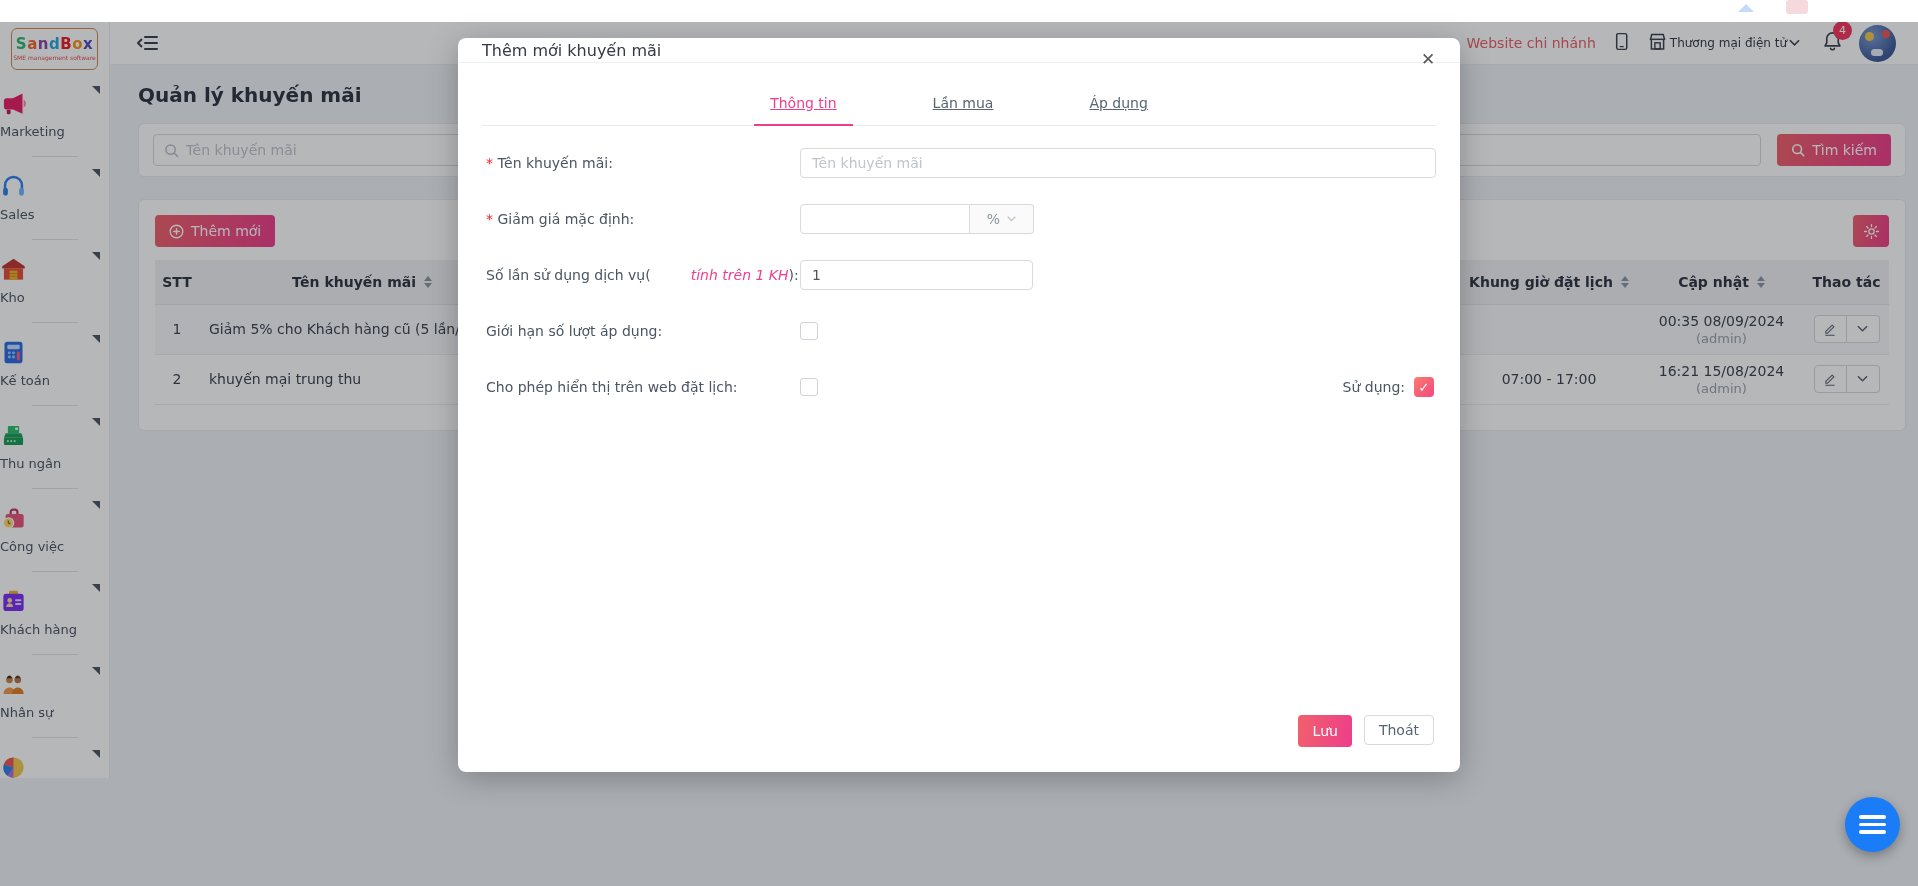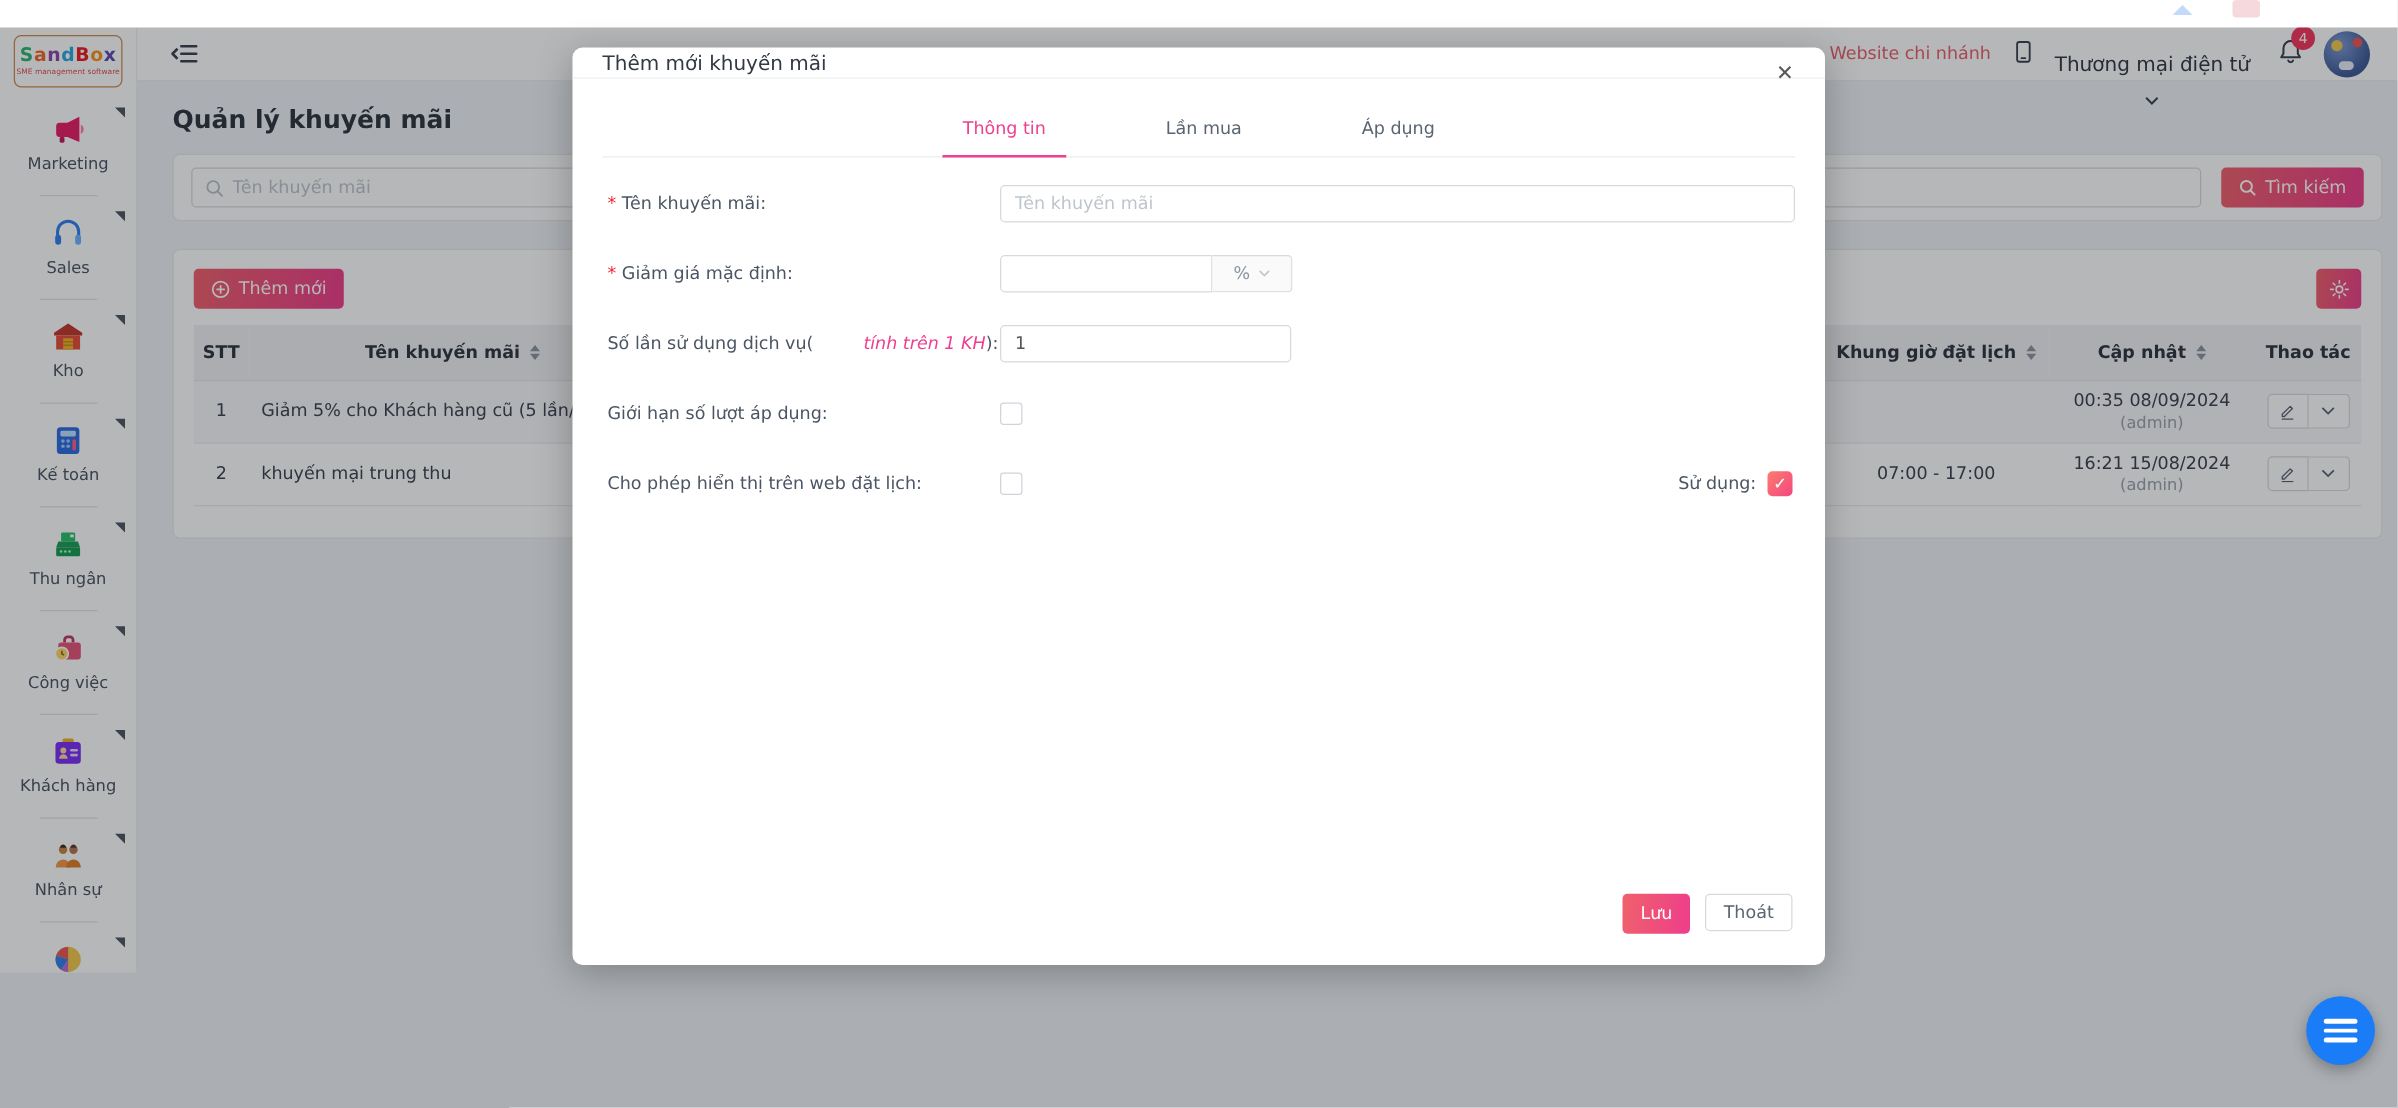--- a/index.html
+++ b/index.html
@@ -16,37 +16,37 @@
   .app { position:absolute; left:0; top:22px; width:1918px; height:864px; background:#f0f2f5; }
 
   
   .sidebar { position:absolute; left:0; top:0; width:110px; height:756px; background:#fff;
     border-right:1px solid #ececec; overflow:hidden; }
   .logo-box { margin:6px 11px 0; height:42px; border:1px solid #cf8a4e; border-radius:6px;
     display:flex; flex-direction:column; align-items:center; justify-content:center; cursor:pointer; }
   .logo-word { font-size:15px; font-weight:bold; letter-spacing:.5px; line-height:15px; }
   .logo-tag { font-size:6px; color:#e04f4f; margin-top:2px; white-space:nowrap; }
   .side-nav { margin-top:14px; }
-  .side-item { position:relative; height:62px; text-align:center; cursor:pointer; padding-top:6px; }
+  .side-item { position:relative; height:62px; text-align:left; cursor:pointer; padding-top:6px; }
   .side-item .corner { position:absolute; top:2px; right:9px; width:0; height:0;
     border-top:8px solid #4d5662; border-left:8px solid transparent; }
   .side-icon { display:inline-block; width:27px; height:27px; }
   .side-label { display:block; font-size:13px; color:#4b5563; margin-top:3px; white-space:nowrap; }
   .side-divider { width:46px; height:1px; background:#e3e3e3; margin:10px auto; }
   .side-partial { width:26px; height:10px; margin:2px auto 0; overflow:hidden; }
   .side-partial i { display:block; width:22px; height:22px; border-radius:50%; background:#e0393f; margin:3px auto 0; }
 
   
   .main { position:absolute; left:110px; top:0; width:1808px; height:864px; }
   .topbar { height:43px; background:#fff; display:flex; align-items:center; padding:0 22px 0 26px;
     border-bottom:1px solid #eee; }
   .collapse-btn { cursor:pointer; width:24px; height:24px; }
   .tb-right { margin-left:auto; display:flex; align-items:center; gap:15px; }
   .link-red { color:#e8606a; font-size:14px; cursor:pointer; white-space:nowrap; }
-  .tb-label { color:#333a45; font-size:16px; display:flex; align-items:center; gap:16px; cursor:pointer; white-space:nowrap;flex-direction:column; }
+  .tb-label { color:#333a45; font-size:12px; display:flex; align-items:center; gap:2px; cursor:pointer; white-space:nowrap; }
   .bell-wrap { position:relative; cursor:pointer; margin-left:6px; }
   .badge { position:absolute; top:-9px; right:-8px; min-width:19px; height:19px; border-radius:10px;
     background:#f5365c; color:#fff; font-size:11px; display:flex; align-items:center; justify-content:center; padding:0 4px; }
   .avatar { width:37px; height:37px; border-radius:50%; position:relative; overflow:hidden; cursor:pointer;
     background:radial-gradient(circle at 35% 30%, #7d9bd2, #3d5a96 70%); }
   .avatar i { position:absolute; border-radius:50%; }
   .avatar .d1 { width:9px; height:9px; background:#f2c94c; left:6px; top:7px; }
   .avatar .d2 { width:8px; height:8px; background:#eb5757; right:6px; top:5px; }
   .avatar .d3 { width:12px; height:7px; background:#e9eef7; left:12px; bottom:6px; border-radius:4px; }
 
@@ -90,21 +90,21 @@
   
   .overlay { position:absolute; left:0; top:22px; width:1918px; height:864px;
     background:rgba(13,17,23,0.30); z-index:40; }
   .modal { position:absolute; left:458px; top:38px; width:1002px; height:734px; background:#fff;
     border-radius:8px; z-index:50; box-shadow:0 6px 30px rgba(0,0,0,.25); }
   .m-head { height:25px; display:flex; align-items:center; padding:0 24px; border-bottom:1px solid #eef0f2; }
   .m-title { font-size:16px; color:#333a45; font-weight:500; }
   .m-close { position:absolute; right:20px; top:9px; font-size:17px; color:#595959; cursor:pointer;
     width:24px; height:24px; text-align:center; line-height:24px; }
   .m-tabs { margin:22px 24px 0; display:flex; justify-content:center; gap:64px; border-bottom:1px solid #e9ebee; }
-  .m-tab { position:relative; padding:10px 16px 14px; font-size:14px; color:#5a6472; cursor:pointer; }
+  .m-tab { position:relative; padding:10px 16px 14px; font-size:14px; color:#5a6472; cursor:pointer;text-decoration:underline; }
   .m-tab.active { color:#ed3f8f; }
   .m-tab.active::after { content:""; position:absolute; left:0; right:0; bottom:-1px; height:2px; background:#ed3f8f; }
 
   .m-body { padding:22px 26px 0 28px; }
   .f-row { display:flex; align-items:center; min-height:30px; margin-bottom:26px; }
   .f-row.top { align-items:flex-start; }
   .f-label { width:314px; flex:none; font-size:14px; color:#4b5563; }
   .req::before { content:"* "; color:#f5222d; }
   .f-ctrl { display:flex; align-items:center; flex:1; }
   .inp { height:30px; border:1px solid #d9d9d9; border-radius:4px; font-size:14px; color:#555;

